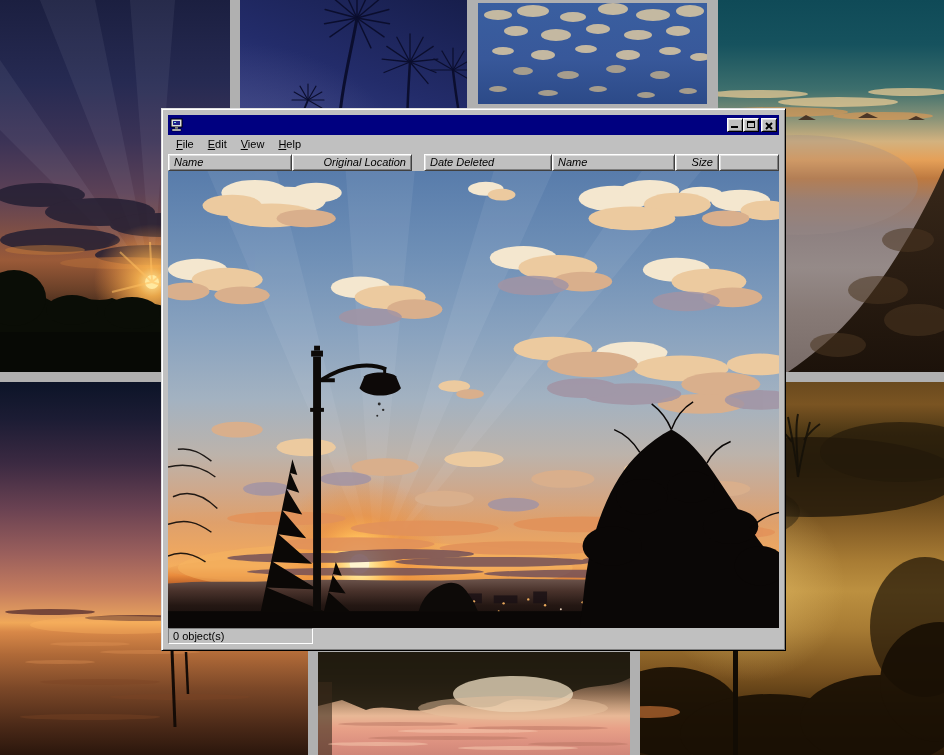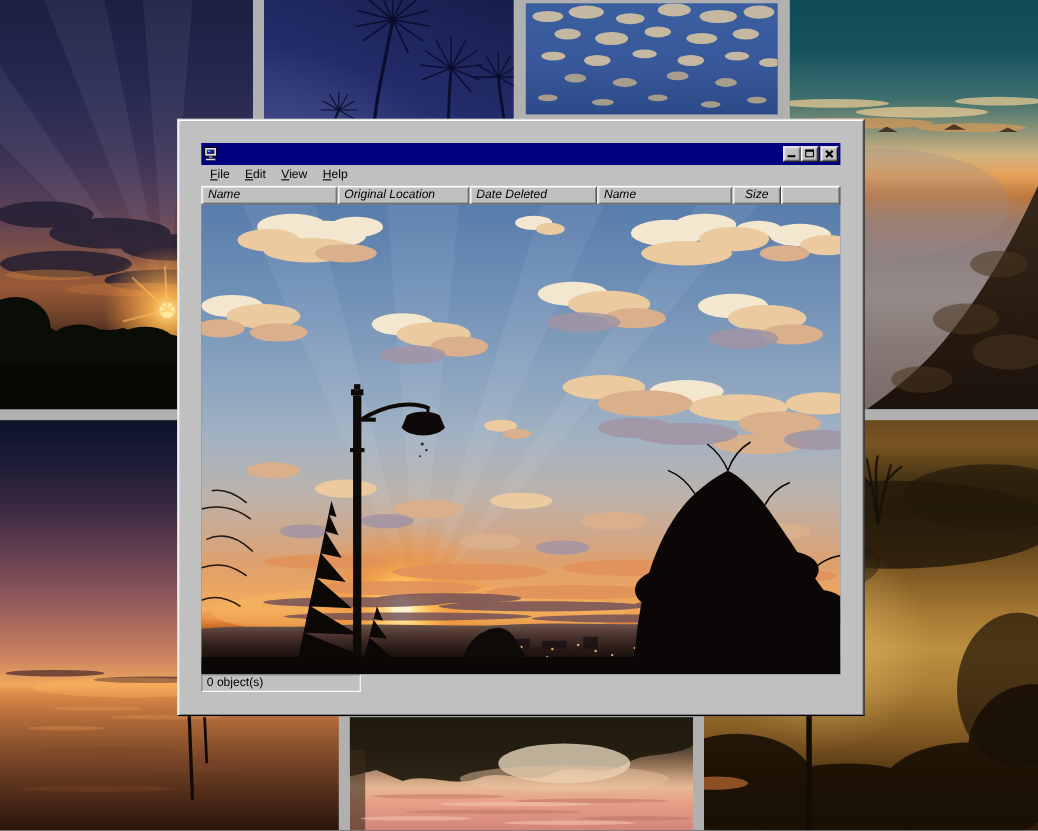--- a/index.html
+++ b/index.html
@@ -29,21 +29,21 @@
   .photo-f{left:318px;top:652px;width:312px;height:103px;
     background:linear-gradient(#2e2a1c 0%,#3c3424 16%,#564434 28%,#8a6a50 40%,
                #c09878 52%,#e8b896 62%,#e8a188 74%,#dc9180 88%,#d08678 100%);}
   .photo-g{left:640px;top:382px;width:304px;height:373px;
     background:linear-gradient(#6a4a1e 0%,#7a5422 6%,#4a3614 14%,#34280e 22%,
                #6a4a1c 32%,#8a6228 40%,#a87c34 48%,#bc9040 56%,#a87c34 66%,
                #7c5420 78%,#4a300f 88%,#2a1a08 100%);}
 
   
   .win{position:absolute;left:161px;top:108px;width:625px;height:543px;
-       background:#c0c0c0;box-sizing:border-box;padding:21px;
+       background:#c0c0c0;box-sizing:border-box;padding:6px;
        border-top:1px solid #dfdfdf;border-left:1px solid #dfdfdf;
        border-right:1px solid #000;border-bottom:1px solid #000;
        box-shadow:inset 1px 1px 0 #fff, inset -1px -1px 0 #808080;
        display:flex;flex-direction:column;}
   .titlebar{height:20px;background:#000080;display:flex;align-items:center;
             padding:0 2px;flex:none;}
   .title-icon{width:16px;height:15px;flex:none;display:flex;align-items:center;}
   .title-text{color:#fff;font-size:11px;font-weight:bold;flex:1 1 auto;
               margin-left:3px;white-space:nowrap;overflow:hidden;}
   .tb-buttons{display:flex;flex:none;align-items:center;gap:0;}
@@ -358,24 +358,24 @@
 
     <div class="menubar" id="menubar">
         <span class="menu-item"><u>F</u>ile</span>
         <span class="menu-item"><u>E</u>dit</span>
         <span class="menu-item"><u>V</u>iew</span>
         <span class="menu-item"><u>H</u>elp</span>
       </div>
 
     <div class="headerrow" id="headerrow">
         <div class="header-cell" style="width: 124px; text-align: left;">Name</div>
-        <div class="header-cell" style="width: 120px; text-align: left;">Original Location</div>
-        <div class="header-cell" style="width: 116px; text-align: left;">Date Deleted</div>
+        <div class="header-cell" style="width: 120px; text-align: right;">Original Location</div>
+        <div class="header-cell" style="width: 128px; text-align: left; margin-left: 12px;">Date Deleted</div>
         <div class="header-cell" style="width: 123px; text-align: left;">Name</div>
-        <div class="header-cell" style="width: 44px; text-align: center;">Size</div>
+        <div class="header-cell" style="width: 44px; text-align: right;">Size</div>
         <div class="header-cell fill" style="text-align: left;"></div>
       </div>
 
     <div class="client">
       <svg viewBox="0 0 619 463" preserveAspectRatio="none">
         <defs>
           <linearGradient id="sky" x1="0" y1="0" x2="0" y2="1">
             <stop offset="0" stop-color="#587cab"></stop>
               <stop offset="0.18" stop-color="#6e8fb6"></stop>
             <stop offset="0.36" stop-color="#8aa3bf"></stop>

